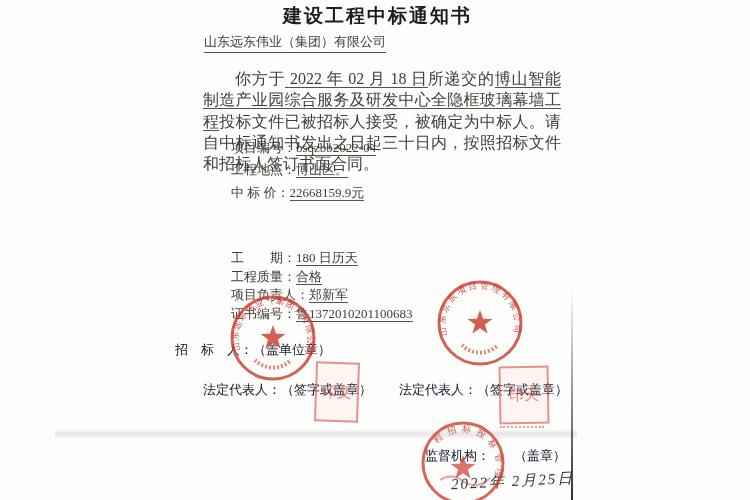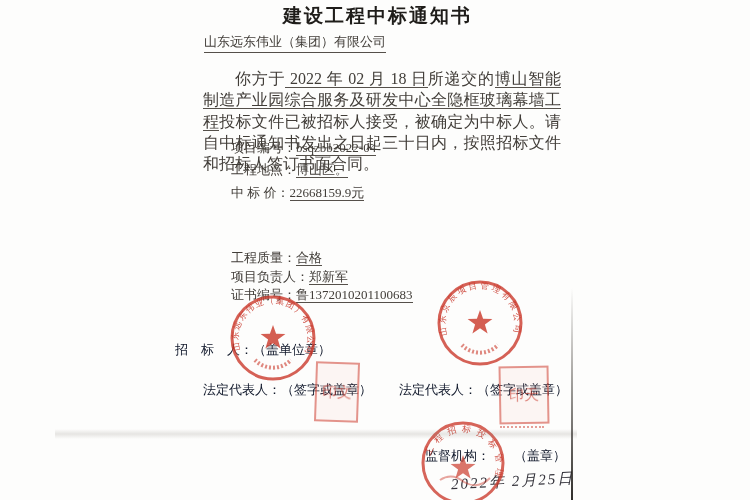--- a/index.html
+++ b/index.html
@@ -73,20 +73,21 @@
   <p class="abs para para1"><span>你方于</span><span class="u"> 2022 年 02 月 18 日</span><span>所递交的</span><span class="u">博山智能制造产业园综合服务及研发中心全隐框玻璃幕墙工程</span><span>投标文件已被招标人接受，被确定为中标人。请自中标通知书发出之日起三十日内，按照招标文件和招标人签订书面合同。</span></p>
 
   <div class="abs fieldline fields1">
     <div><span>项目编号：</span><span class="u">bsqzbb2022-04</span></div>
     <div><span>工程地点：</span><span class="u">博山区。</span></div>
     <div><span>中 标 价：</span><span class="u">22668159.9元</span></div>
   </div>
 
 
   <div class="abs fieldline fields2">
+    <div><span>工　　期：</span><span class="u">180 日历天</span></div>
     <div><span>工程质量：</span><span class="u">合格</span></div>
     <div><span>项目负责人：</span><span class="u">郑新军</span></div>
     <div><span>证书编号：</span><span class="u">鲁1372010201100683</span></div>
   </div>
 
   <div class="abs signline" style="left:175px;top:341px;"><span>招　标　人：</span><span>（盖单位章）</span></div>
 
   <div class="abs signline" style="left:203px;top:381px;"><span>法定代表人：</span><span>（签字或盖章）</span></div>
   <div class="abs signline" style="left:399px;top:381px;"><span>法定代表人：</span><span>（签字或盖章）</span></div>
 

